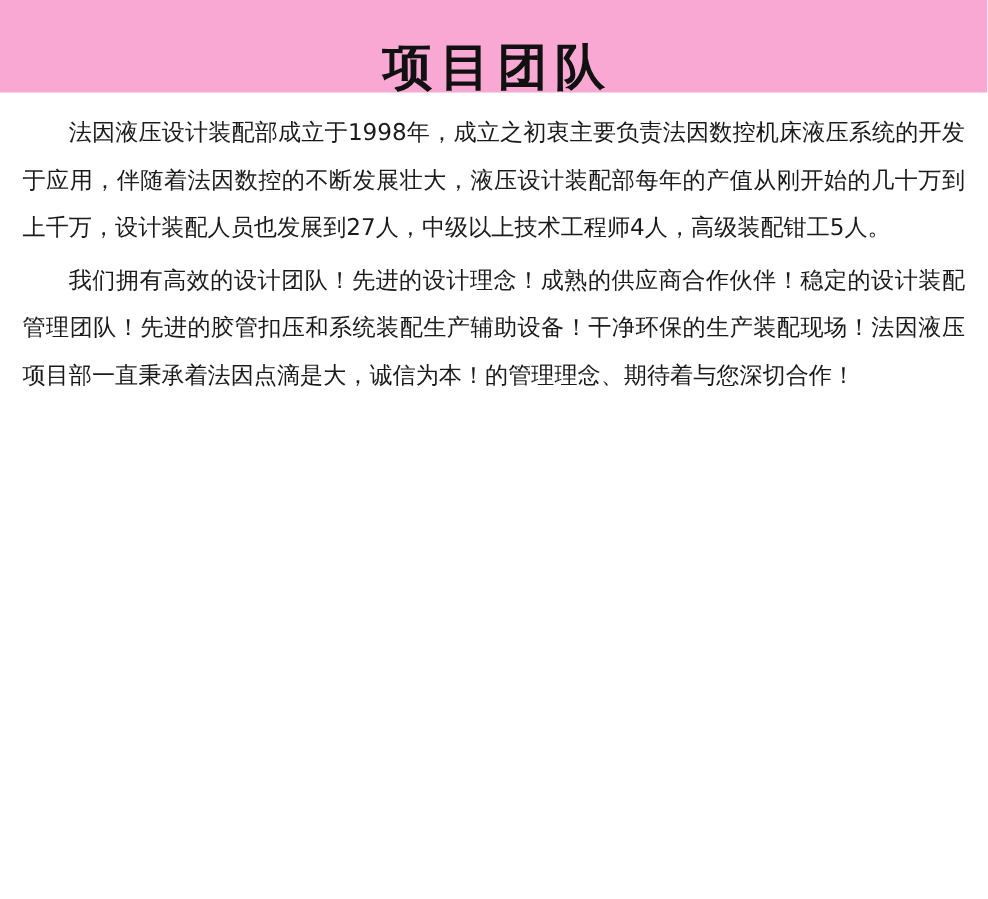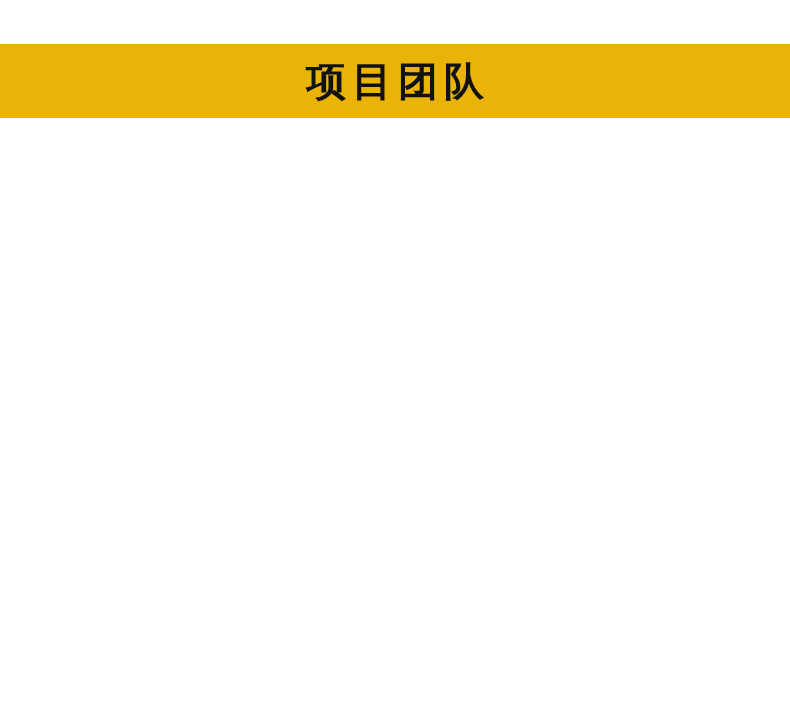--- a/index.html
+++ b/index.html
@@ -16,26 +16,25 @@
   .page {
     width: 790px;
     height: 719px;
     position: relative;
     background: #ffffff;
     box-sizing: border-box;
   }
   .header-banner {
     width: 100%;
     height: 74px;
-    background: #eab308;
+    background: #f9a8d4;
     display: flex;
-    align-items: center;
+    align-items: flex-end;
     justify-content: center;
     box-sizing: border-box;
-    margin-top: 44px;
   }
   .header-title {
     font-family: "DejaVu Sans", "Liberation Sans", sans-serif;
     font-size: 40px;
     font-weight: bold;
     color: #111111;
     letter-spacing: 6px;
     line-height: 1;
     padding-left: 6px;
   }
@@ -58,15 +57,17 @@
 </head>
 <body>
 
 <div class="page">
 
   <div class="header-banner">
     <div class="header-title">项目团队</div>
   </div>
 
   <div class="content">
+    <p class="para">法因液压设计装配部成立于1998年，成立之初衷主要负责法因数控机床液压系统的开发于应用，伴随着法因数控的不断发展壮大，液压设计装配部每年的产值从刚开始的几十万到上千万，设计装配人员也发展到27人，中级以上技术工程师4人，高级装配钳工5人。</p>
+    <p class="para">我们拥有高效的设计团队！先进的设计理念！成熟的供应商合作伙伴！稳定的设计装配管理团队！先进的胶管扣压和系统装配生产辅助设备！干净环保的生产装配现场！法因液压项目部一直秉承着法因点滴是大，诚信为本！的管理理念、期待着与您深切合作！</p>
   </div>
 
 </div>
 
 </body></html>

